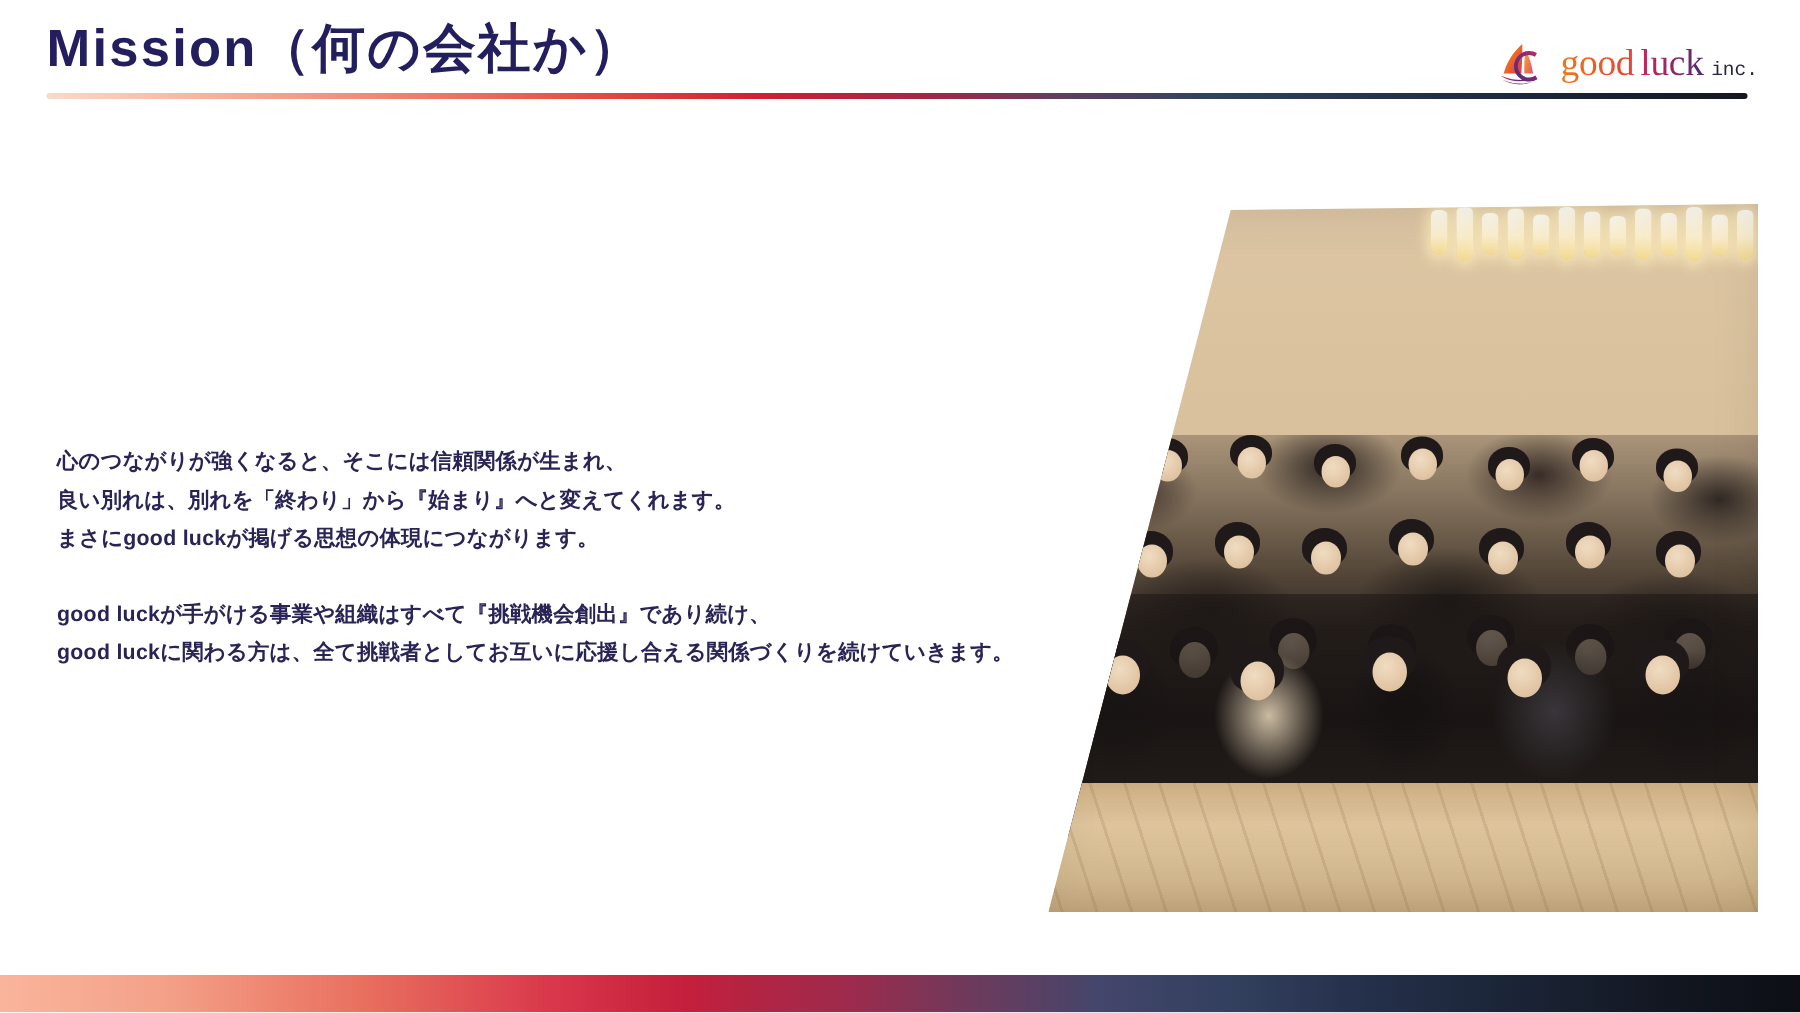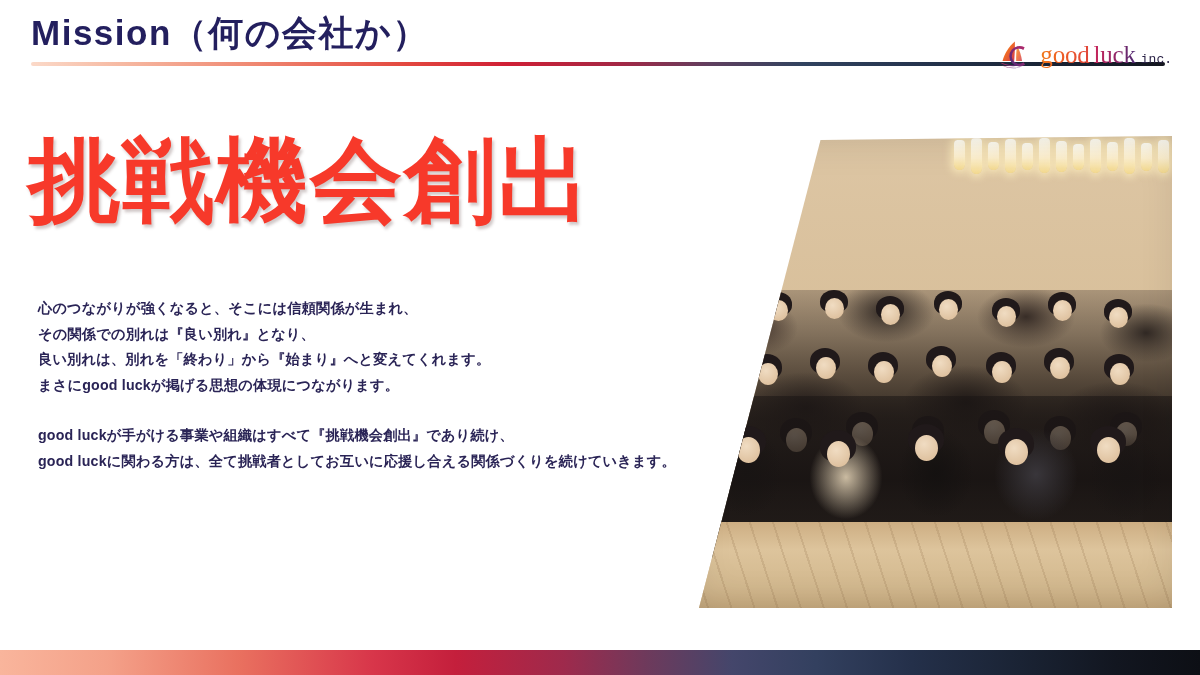--- a/index.html
+++ b/index.html
@@ -20,21 +20,21 @@
   .header-rule{
     position:absolute;left:31px;top:62px;width:1134px;height:4px;
     background:linear-gradient(90deg,
       #fbd9c8 0%, #f6b9a2 8%, #ef8670 20%, #e3483f 33%,
       #cf1f35 42%, #a32745 52%, #5e3f5f 60%,
       #31435f 68%, #25344e 78%, #1b2638 88%, #14161f 100%);
     border-radius:2px;
   }
 
   
-  .logo{position:absolute;right:28px;top:36px;height:38px;display:flex;align-items:center;gap:9px;}
+  .logo{position:absolute;right:28px;top:24px;height:38px;display:flex;align-items:center;gap:9px;}
   .logo-mark{width:34px;height:34px;display:block;}
   .logo-words{display:flex;align-items:baseline;gap:4px;}
   .logo-good, .logo-luck{
     font-family:"Liberation Serif","DejaVu Serif",serif;
     font-size:25px;font-weight:400;letter-spacing:-0.2px;
   }
   .logo-good{
     background:linear-gradient(90deg,#f07a1a 0%,#ef5f23 40%,#e0443b 100%);
     -webkit-background-clip:text;background-clip:text;color:transparent;
   }
@@ -164,26 +164,24 @@
         <path d="M32.5 11 A12 12 0 1 0 33 31.5 L31.3 28.6 A8.8 8.8 0 1 1 31 14 Z" fill="url(#arcg)"></path>
       </svg>
       <span class="logo-words">
         <span class="logo-good">good</span>
         <span class="logo-luck">luck</span>
         <span class="logo-inc">inc.</span>
       </span>
     </div>
   </div>
 
-  <div class="headline">挑戦機会創出</div>
 
   <div class="body-copy">
     <p class="para">
       <span class="ln">心のつながりが強くなると、そこには信頼関係が生まれ、</span>
-      <span class="ln">その関係での別れは『良い別れ』となり、</span>
       <span class="ln">良い別れは、別れを「終わり」から『始まり』へと変えてくれます。</span>
       <span class="ln">まさにgood luckが掲げる思想の体現につながります。</span>
     </p>
     <p class="para">
       <span class="ln">good luckが手がける事業や組織はすべて『挑戦機会創出』であり続け、</span>
       <span class="ln">good luckに関わる方は、全て挑戦者としてお互いに応援し合える関係づくりを続けていきます。</span>
     </p>
   </div>
 
   <div class="photo-wrap">

